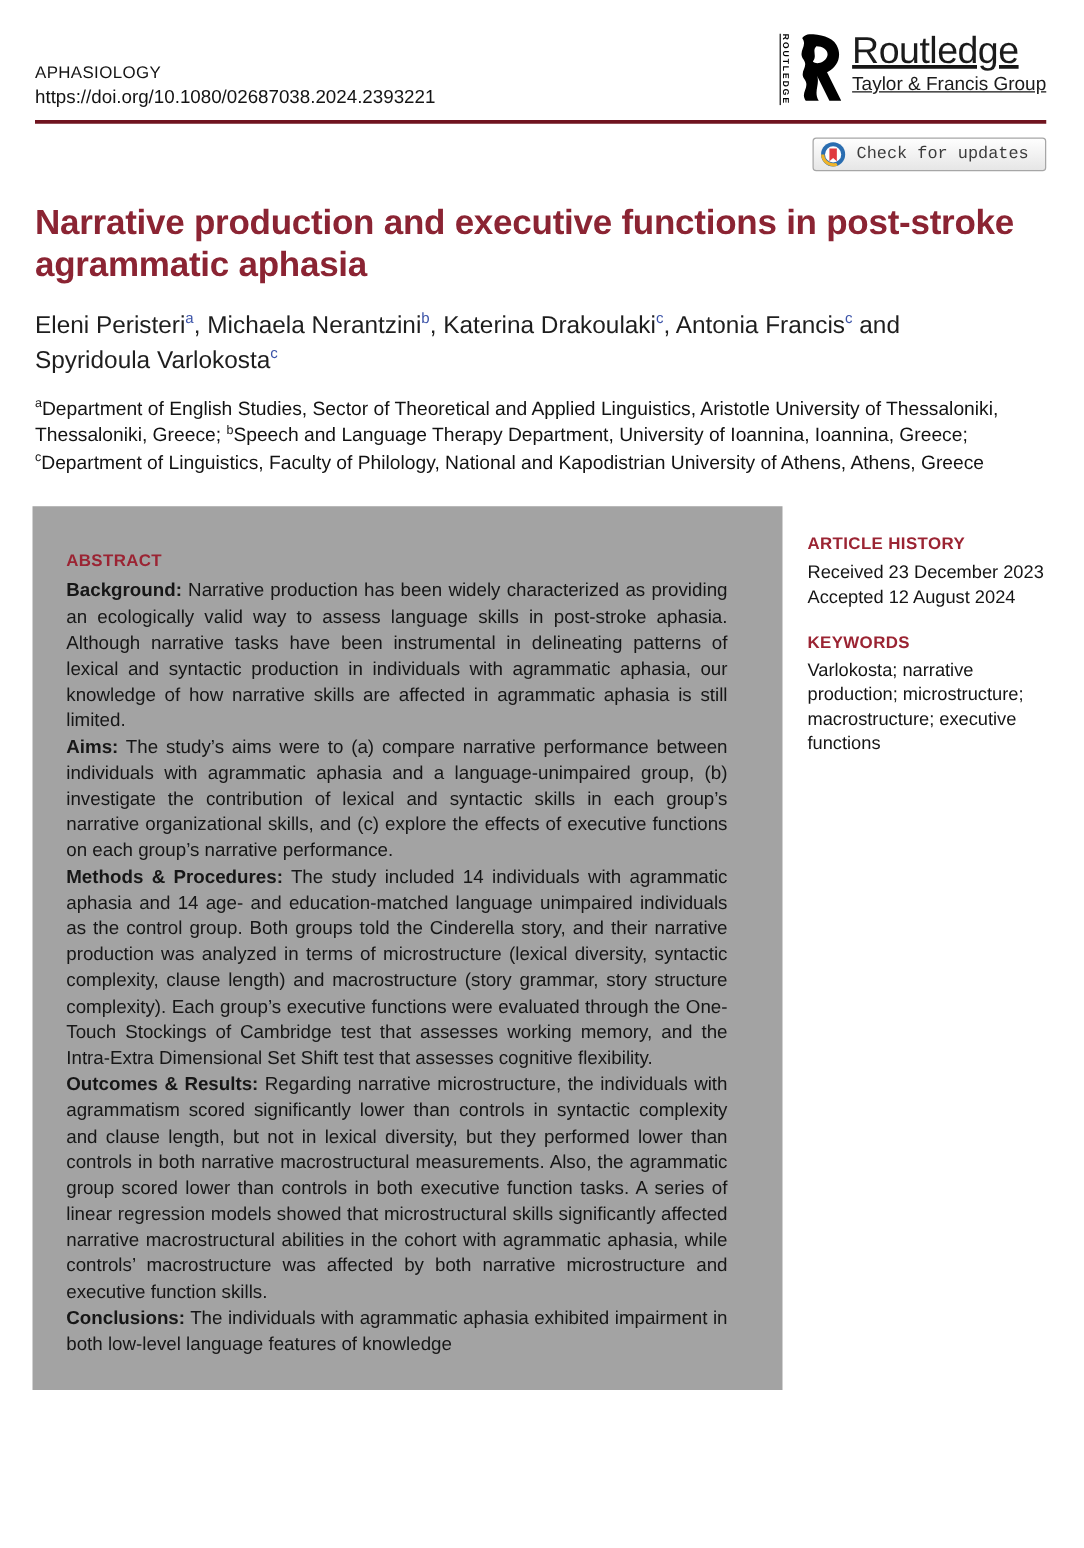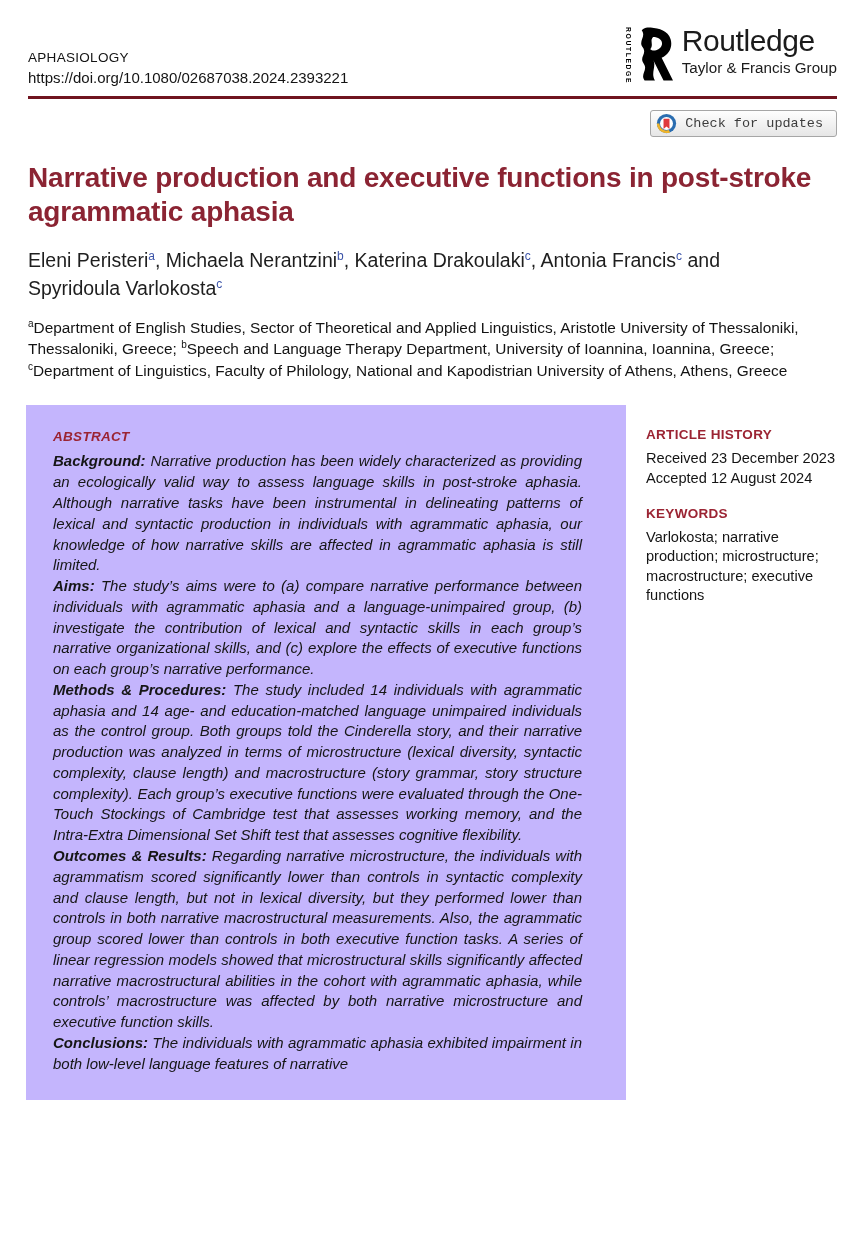--- a/index.html
+++ b/index.html
@@ -11,21 +11,21 @@
     color: #161616;
     overflow: hidden;
     position: relative;
   }
   .page { padding: 0 30px 0 28px; }
 
   
   .masthead { display: flex; justify-content: space-between; align-items: flex-start; padding-top: 26px; }
   .journal-name { font-size: 13.5px; letter-spacing: .3px; color: #141414; margin-top: 24px; }
   .doi { display: block; font-size: 15px; color: #141414; text-decoration: none; margin-top: 4px; }
-  .publisher { display: flex; align-items: flex-start; gap: 5px; margin-right: 0; }
+  .publisher { display: flex; align-items: flex-start; gap: 5px; margin-right: 0; text-decoration: underline; }
   .vertical-mark {
     writing-mode: vertical-rl;
     font-size: 6.8px; font-weight: bold; letter-spacing: 1.6px;
     height: 56px; color: #000; margin-top: 1px;
   }
   .r-mark { display: block; }
   .pub-names { margin-left: 4px; }
   .pub-name { font-size: 30px; line-height: 1; color: #1b1b1b; letter-spacing: -.4px; }
   .pub-tagline { font-size: 15.2px; color: #1b1b1b; margin-top: 3px; }
 
@@ -48,21 +48,21 @@
     font-size: 28px; line-height: 1.23; font-weight: 700;
     color: #8b2433; letter-spacing: -.2px; max-width: 795px;
   }
   .authors { margin-top: 16px; font-size: 19.5px; line-height: 1.45; color: #1e1e1e; max-width: 780px; }
   .authors sup { color: #3b53a8; font-size: 12px; }
   .affiliations { margin-top: 14px; font-size: 15.4px; line-height: 1.4; color: #131313; max-width: 805px; }
   .affiliations sup { font-size: 10px; }
 
   
   .content-grid { display: grid; grid-template-columns: 600px 1fr; column-gap: 16px; margin-top: 24px; margin-left: -2px; }
-  .abstract-box { background: #c4b5fd; padding: 24px 44px 26px 27px; font-style: italic; }
+  .abstract-box { background: #a3a3a3; padding: 36px 44px 26px 27px; }
   .abs-h, .sb-h {
     font-size: 13.5px; font-weight: 700; color: #9b2433;
     letter-spacing: .3px; margin: 0 0 7px 0;
   }
   .abs-p {
     font-size: 15px; line-height: 1.385; text-align: justify;
     margin: 0; color: #161616;
   }
   .sidebar { padding-top: 22px; padding-left: 4px; }
   .sb-line { font-size: 14.6px; line-height: 1.34; color: #141414; }
@@ -113,21 +113,21 @@
   <div class="affiliations"><span><sup>a</sup><span>Department of English Studies, Sector of Theoretical and Applied Linguistics, Aristotle University of Thessaloniki, Thessaloniki, Greece</span></span><span>; </span><span><sup>b</sup><span>Speech and Language Therapy Department, University of Ioannina, Ioannina, Greece</span></span><span>; </span><span><sup>c</sup><span>Department of Linguistics, Faculty of Philology, National and Kapodistrian University of Athens, Athens, Greece</span></span></div>
 
   <div class="content-grid">
 
     <section class="abstract-box">
       <h2 class="abs-h">ABSTRACT</h2>
       <p class="abs-p"><strong>Background:</strong> <span>Narrative production has been widely characterized as providing an ecologically valid way to assess language skills in post-stroke aphasia. Although narrative tasks have been instrumental in delineating patterns of lexical and syntactic production in individuals with agrammatic aphasia, our knowledge of how narrative skills are affected in agrammatic aphasia is still limited.</span></p>
       <p class="abs-p"><strong>Aims:</strong> <span>The study’s aims were to (a) compare narrative performance between individuals with agrammatic aphasia and a language-unimpaired group, (b) investigate the contribution of lexical and syntactic skills in each group’s narrative organizational skills, and (c) explore the effects of executive functions on each group’s narrative performance.</span></p>
       <p class="abs-p"><strong>Methods &amp; Procedures:</strong> <span>The study included 14 individuals with agrammatic aphasia and 14 age- and education-matched language unimpaired individuals as the control group. Both groups told the Cinderella story, and their narrative production was analyzed in terms of microstructure (lexical diversity, syntactic complexity, clause length) and macrostructure (story grammar, story structure complexity). Each group’s executive functions were evaluated through the One-Touch Stockings of Cambridge test that assesses working memory, and the Intra-Extra Dimensional Set Shift test that assesses cognitive flexibility.</span></p>
       <p class="abs-p"><strong>Outcomes &amp; Results:</strong> <span>Regarding narrative microstructure, the individuals with agrammatism scored significantly lower than controls in syntactic complexity and clause length, but not in lexical diversity, but they performed lower than controls in both narrative macrostructural measurements. Also, the agrammatic group scored lower than controls in both executive function tasks. A series of linear regression models showed that microstructural skills significantly affected narrative macrostructural abilities in the cohort with agrammatic aphasia, while controls’ macrostructure was affected by both narrative microstructure and executive function skills.</span></p>
-      <p class="abs-p"><strong>Conclusions:</strong> <span>The individuals with agrammatic aphasia exhibited impairment in both low-level language features of narrative</span></p>
+      <p class="abs-p"><strong>Conclusions:</strong> <span>The individuals with agrammatic aphasia exhibited impairment in both low-level language features of knowledge</span></p>
     </section>
 
     <aside class="sidebar">
       <h3 class="sb-h">ARTICLE HISTORY</h3>
       <div class="sb-line">Received 23 December 2023</div>
       <div class="sb-line">Accepted 12 August 2024</div>
       <h3 class="sb-h kw">KEYWORDS</h3>
       <div class="kw-text">Varlokosta; narrative production; microstructure; macrostructure; executive functions</div>
     </aside>
 

